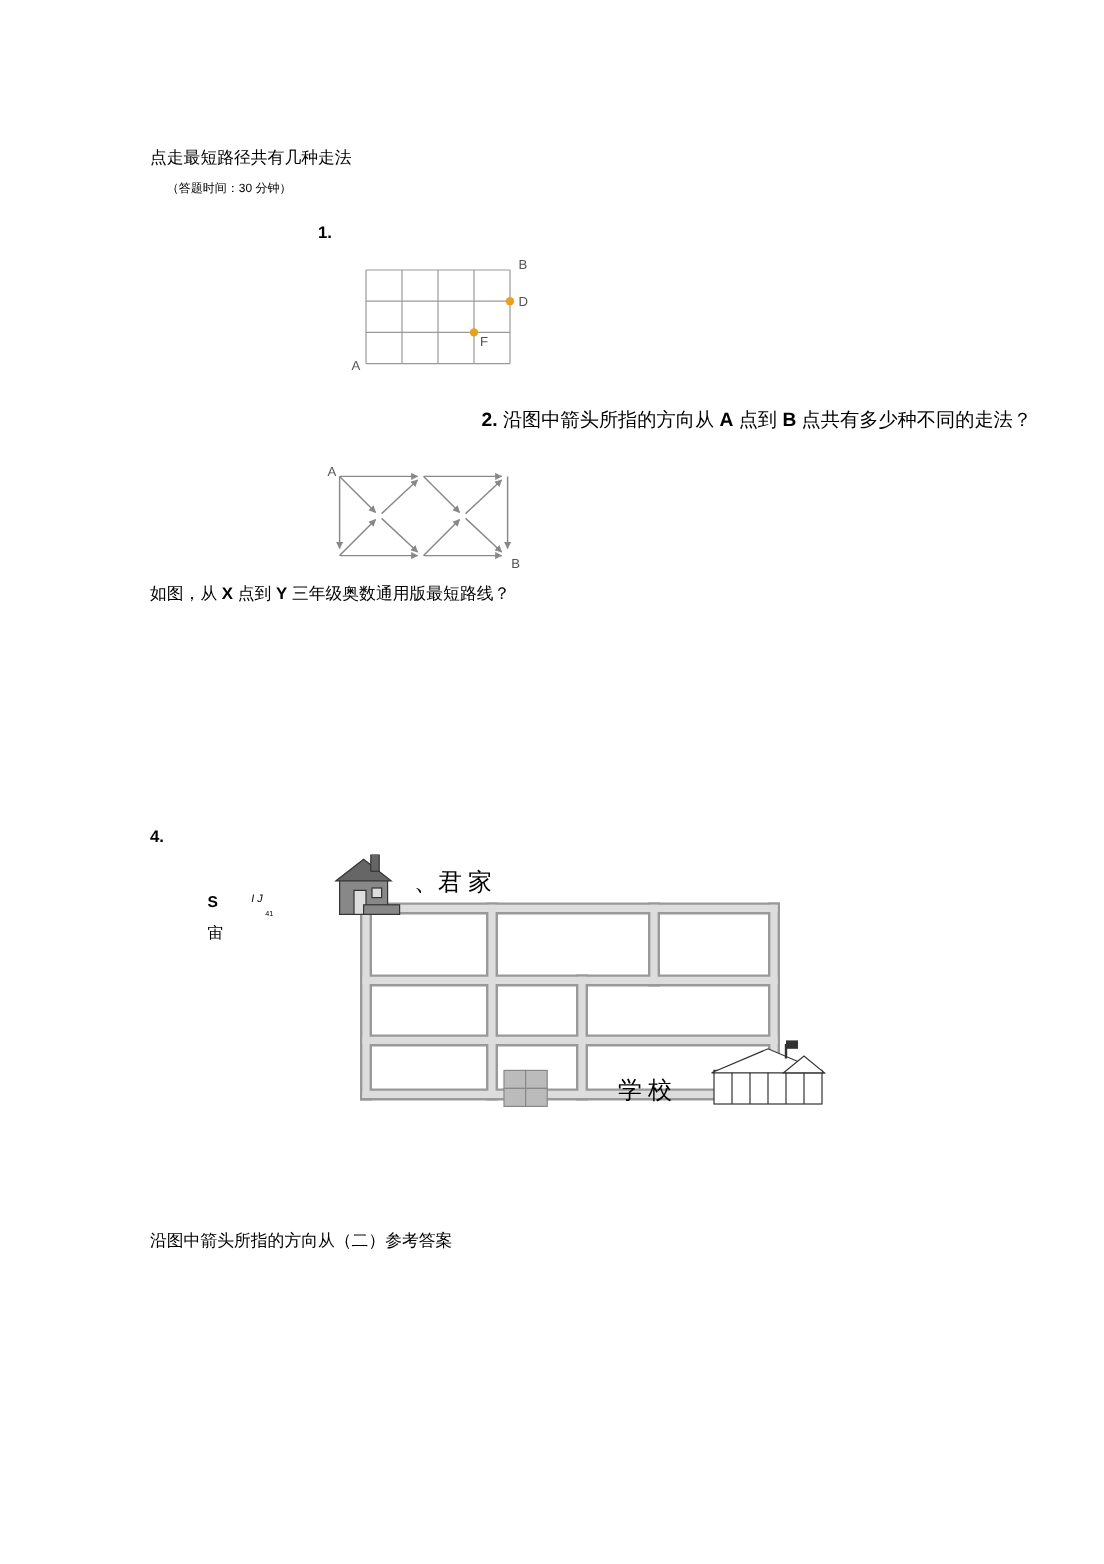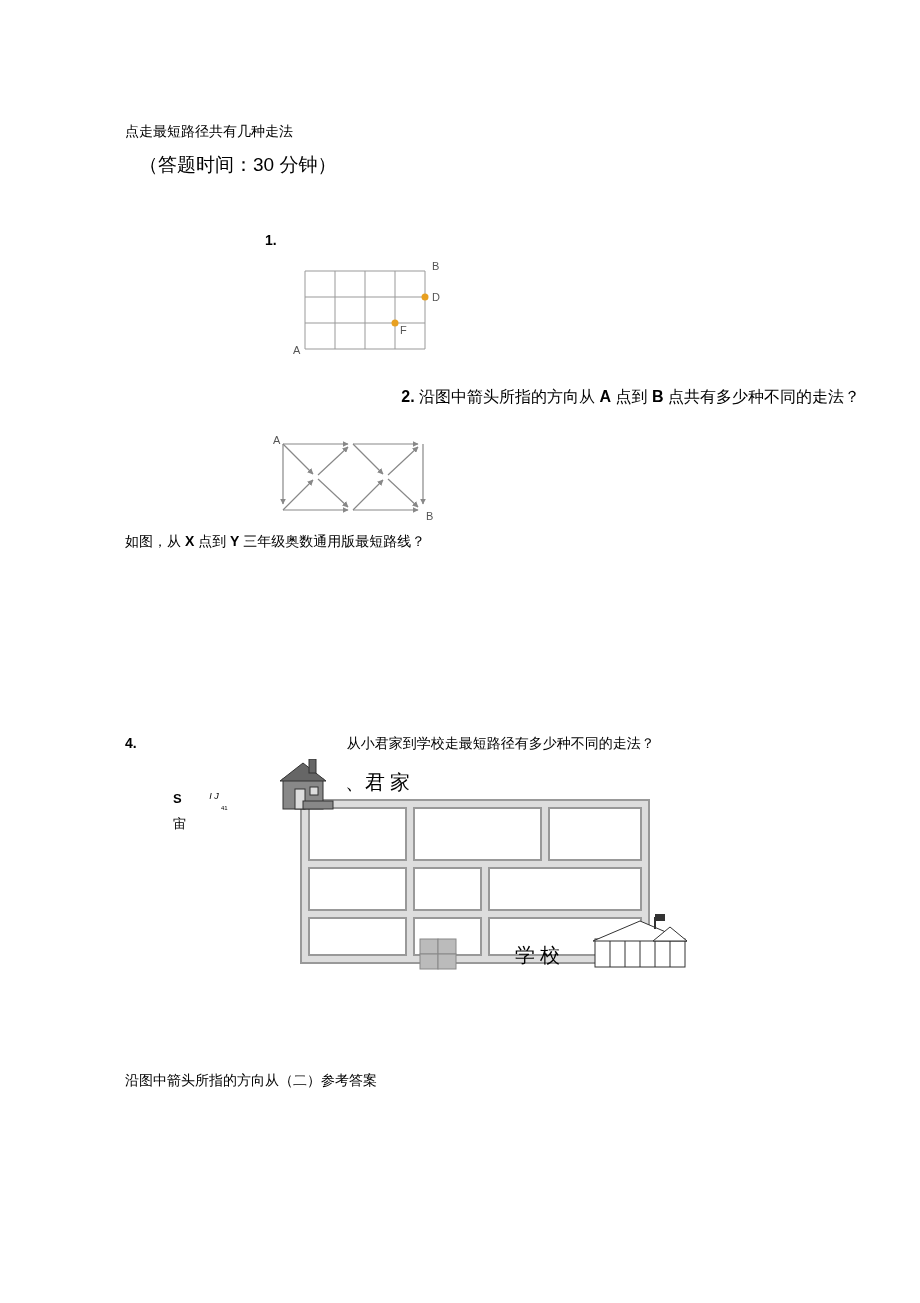--- a/index.html
+++ b/index.html
@@ -7,21 +7,21 @@
       width: 920px;
       min-height: 1303px;
       background: #fff;
       font-family: "Microsoft YaHei", SimSun, Arial, sans-serif;
       font-size: 14px;
       color: #000;
       padding: 120px 60px 50px 125px;
       line-height: 1.6;
     }
     .title { font-size: 14px; margin-bottom: 8px; }
-    .subtitle { font-size: 19px; margin-bottom: 48px; padding-left: 14px; }
+    .subtitle { font-size: 10px; margin-bottom: 16px; padding-left: 14px; }
     .q1-row { display: flex; align-items: baseline; margin-bottom: 10px; padding-left: 140px; }
     .q1-num { font-weight: bold; margin-right: 6px; }
     .q1-text { font-size: 13.5px; letter-spacing: 0.5px; }
     .q1-text .lbl { font-weight: bold; margin: 0 2px; }
     .grid-svg { display: block; margin: 0 0 28px 160px; }
     .q2 { font-size: 16px; margin-bottom: 24px; text-align: right; }
     .q2 .num { font-weight: bold; }
     .q2 .lbl { font-weight: bold; }
     .arrow-svg { display: block; margin: 0 0 6px 138px; }
     .q3 { font-size: 14px; margin-bottom: 180px; }
@@ -106,21 +106,20 @@
 <div class="q3">
   <span>如图，从</span>
   <span class="lbl">X</span>
   <span>点到</span>
   <span class="lbl">Y</span>
   <span>三年级奥数通用版最短路线？</span>
 </div>
 
 <div class="q4-row">
   <span class="q4-num">4.</span>
-  <span class="q4-text">从小君家到学校走最短路径有多少种不同的走法？</span>
 </div>
 
 <div class="q4-block">
   <div class="q4-side">
     <div>
       <span class="s1">S</span>
       <span class="s1b">I J</span>
       <span class="s1c">41</span>
     </div>
     <div class="s2">宙</div>

